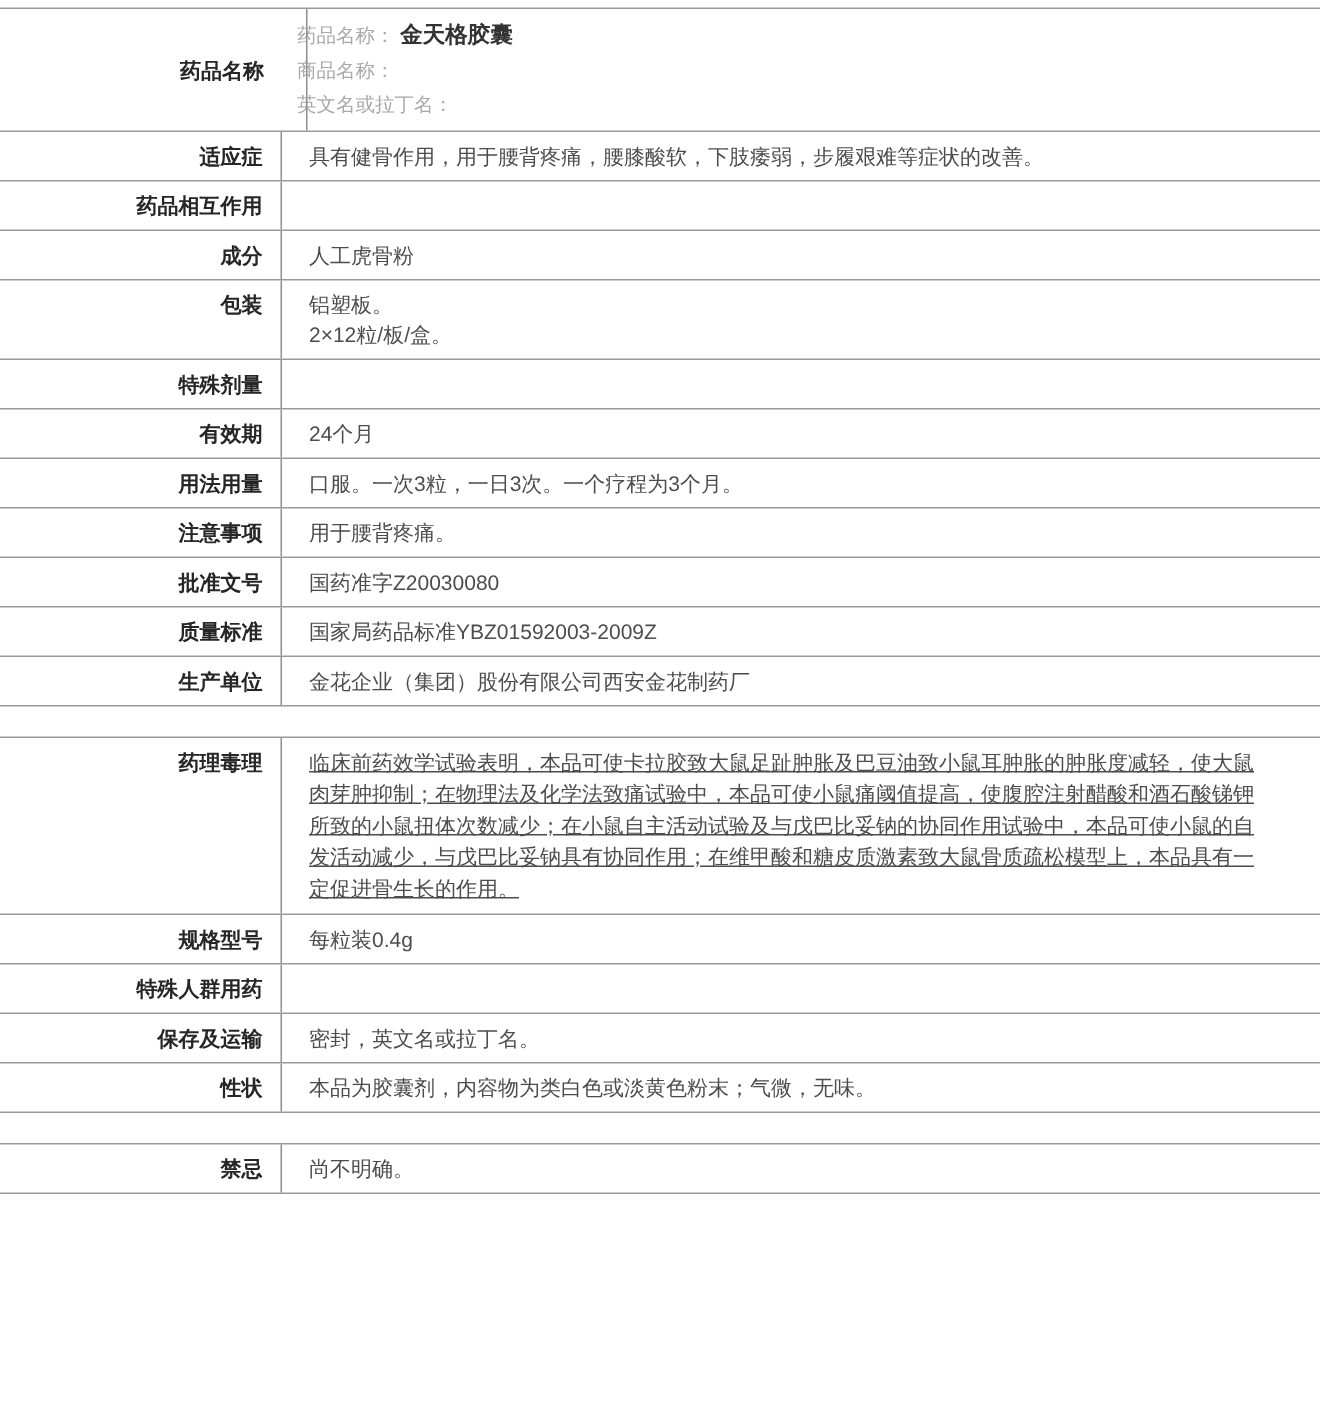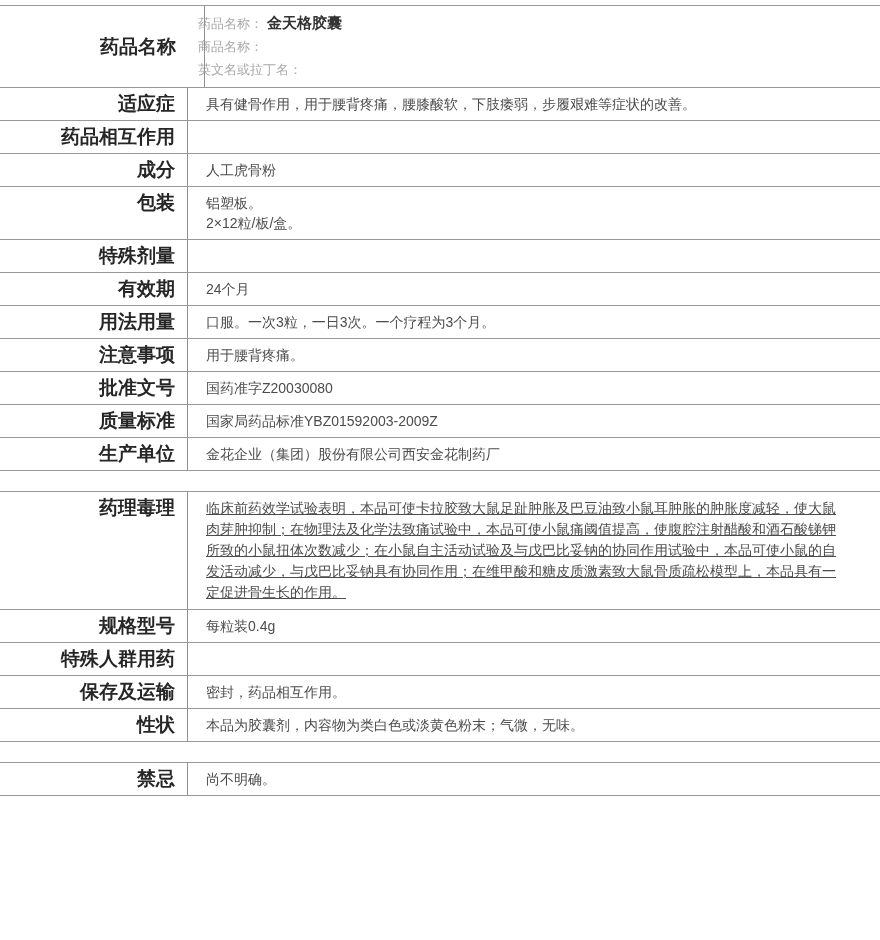--- a/index.html
+++ b/index.html
@@ -24,21 +24,21 @@
     display: flex;
     border-bottom: 1px solid #999999;
     align-items: stretch;
   }
   .label-cell {
     width: 188px;
     box-sizing: border-box;
     border-right: 1px solid #8f8f8f;
     text-align: right;
     padding: 6px 12px 6px 0;
-    font-size: 19px;
+    font-size: 14px;
     font-weight: bold;
     color: #262626;
     line-height: 20px;
     flex-shrink: 0;
   }
   .value-cell {
     flex: 1;
     box-sizing: border-box;
     padding: 6px 40px 6px 18px;
     font-size: 14px;
@@ -177,21 +177,21 @@
       <div class="value-cell">每粒装0.4g</div>
     </div>
 
     <div class="row">
       <div class="label-cell">特殊人群用药</div>
       <div class="value-cell"></div>
     </div>
 
     <div class="row">
       <div class="label-cell">保存及运输</div>
-      <div class="value-cell">密封，药品相互作用。</div>
+      <div class="value-cell">密封，英文名或拉丁名。</div>
     </div>
 
     <div class="row">
       <div class="label-cell">性状</div>
       <div class="value-cell">本品为胶囊剂，内容物为类白色或淡黄色粉末；气微，无味。</div>
     </div>
 
     <div class="row">
       <div class="value-cell"></div>
     </div>

